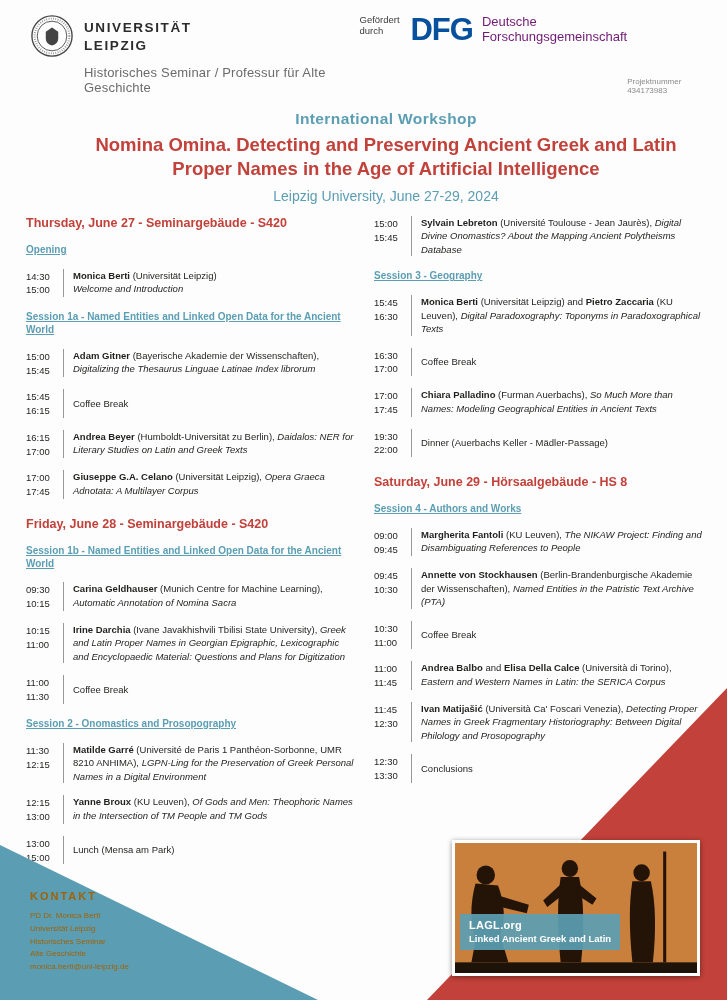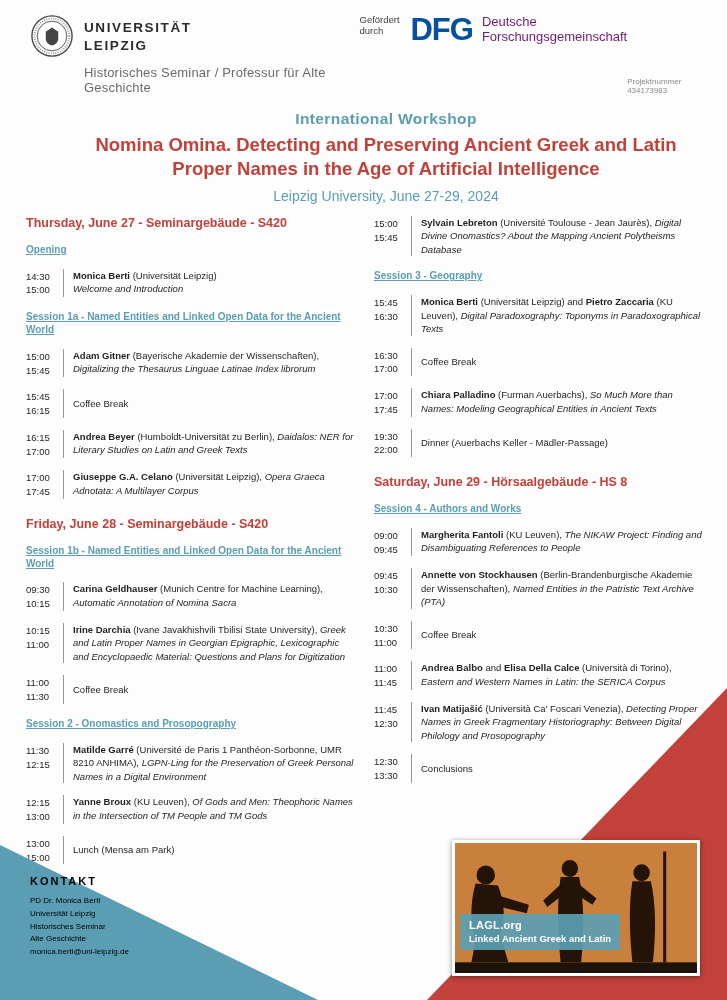--- a/index.html
+++ b/index.html
@@ -36,21 +36,21 @@
   .time{width:37px;flex:none;font-size:9.5px;line-height:1.45;padding-top:1px;color:#1f1f1d;}
   .content{border-left:1px solid #979797;padding-left:9px;font-size:9.5px;line-height:1.42;}
   .entry.brk .content{display:flex;align-items:center;}
   .b{font-weight:bold;}
   .i{font-style:italic;}
   
   .tri-teal{position:absolute;left:0;bottom:0;width:318px;height:155px;background:#5B9EB3;
     clip-path:polygon(0 0,0 100%,100% 100%);z-index:2;}
   .tri-red{position:absolute;right:0;bottom:0;width:300px;height:312px;background:#C2413A;
     clip-path:polygon(100% 0,0 100%,100% 100%);z-index:2;}
-  .contact{position:absolute;left:30px;bottom:41px;z-index:3;color:#000000;}
+  .contact{position:absolute;left:30px;bottom:26px;z-index:3;color:#a16207;}
   .contact-h{font-size:11px;font-weight:bold;letter-spacing:2px;margin-bottom:8px;}
   .contact-l{font-size:8px;line-height:1.6;}
   .lagl-card{position:absolute;left:452px;top:840px;width:242px;height:130px;margin:0;
     background:#fff;padding:3px;box-shadow:0 1px 5px rgba(0,0,0,.45);z-index:3;}
   .vase{display:block;width:100%;height:100%;}
   .lagl-overlay{position:absolute;left:8px;bottom:26px;background:rgba(91,158,179,.92);
     color:#fff;padding:5px 9px 6px;font-weight:bold;}
   .lagl1{font-size:11px;letter-spacing:.3px;}
   .lagl2{font-size:9.5px;margin-top:2px;}
 </style>

